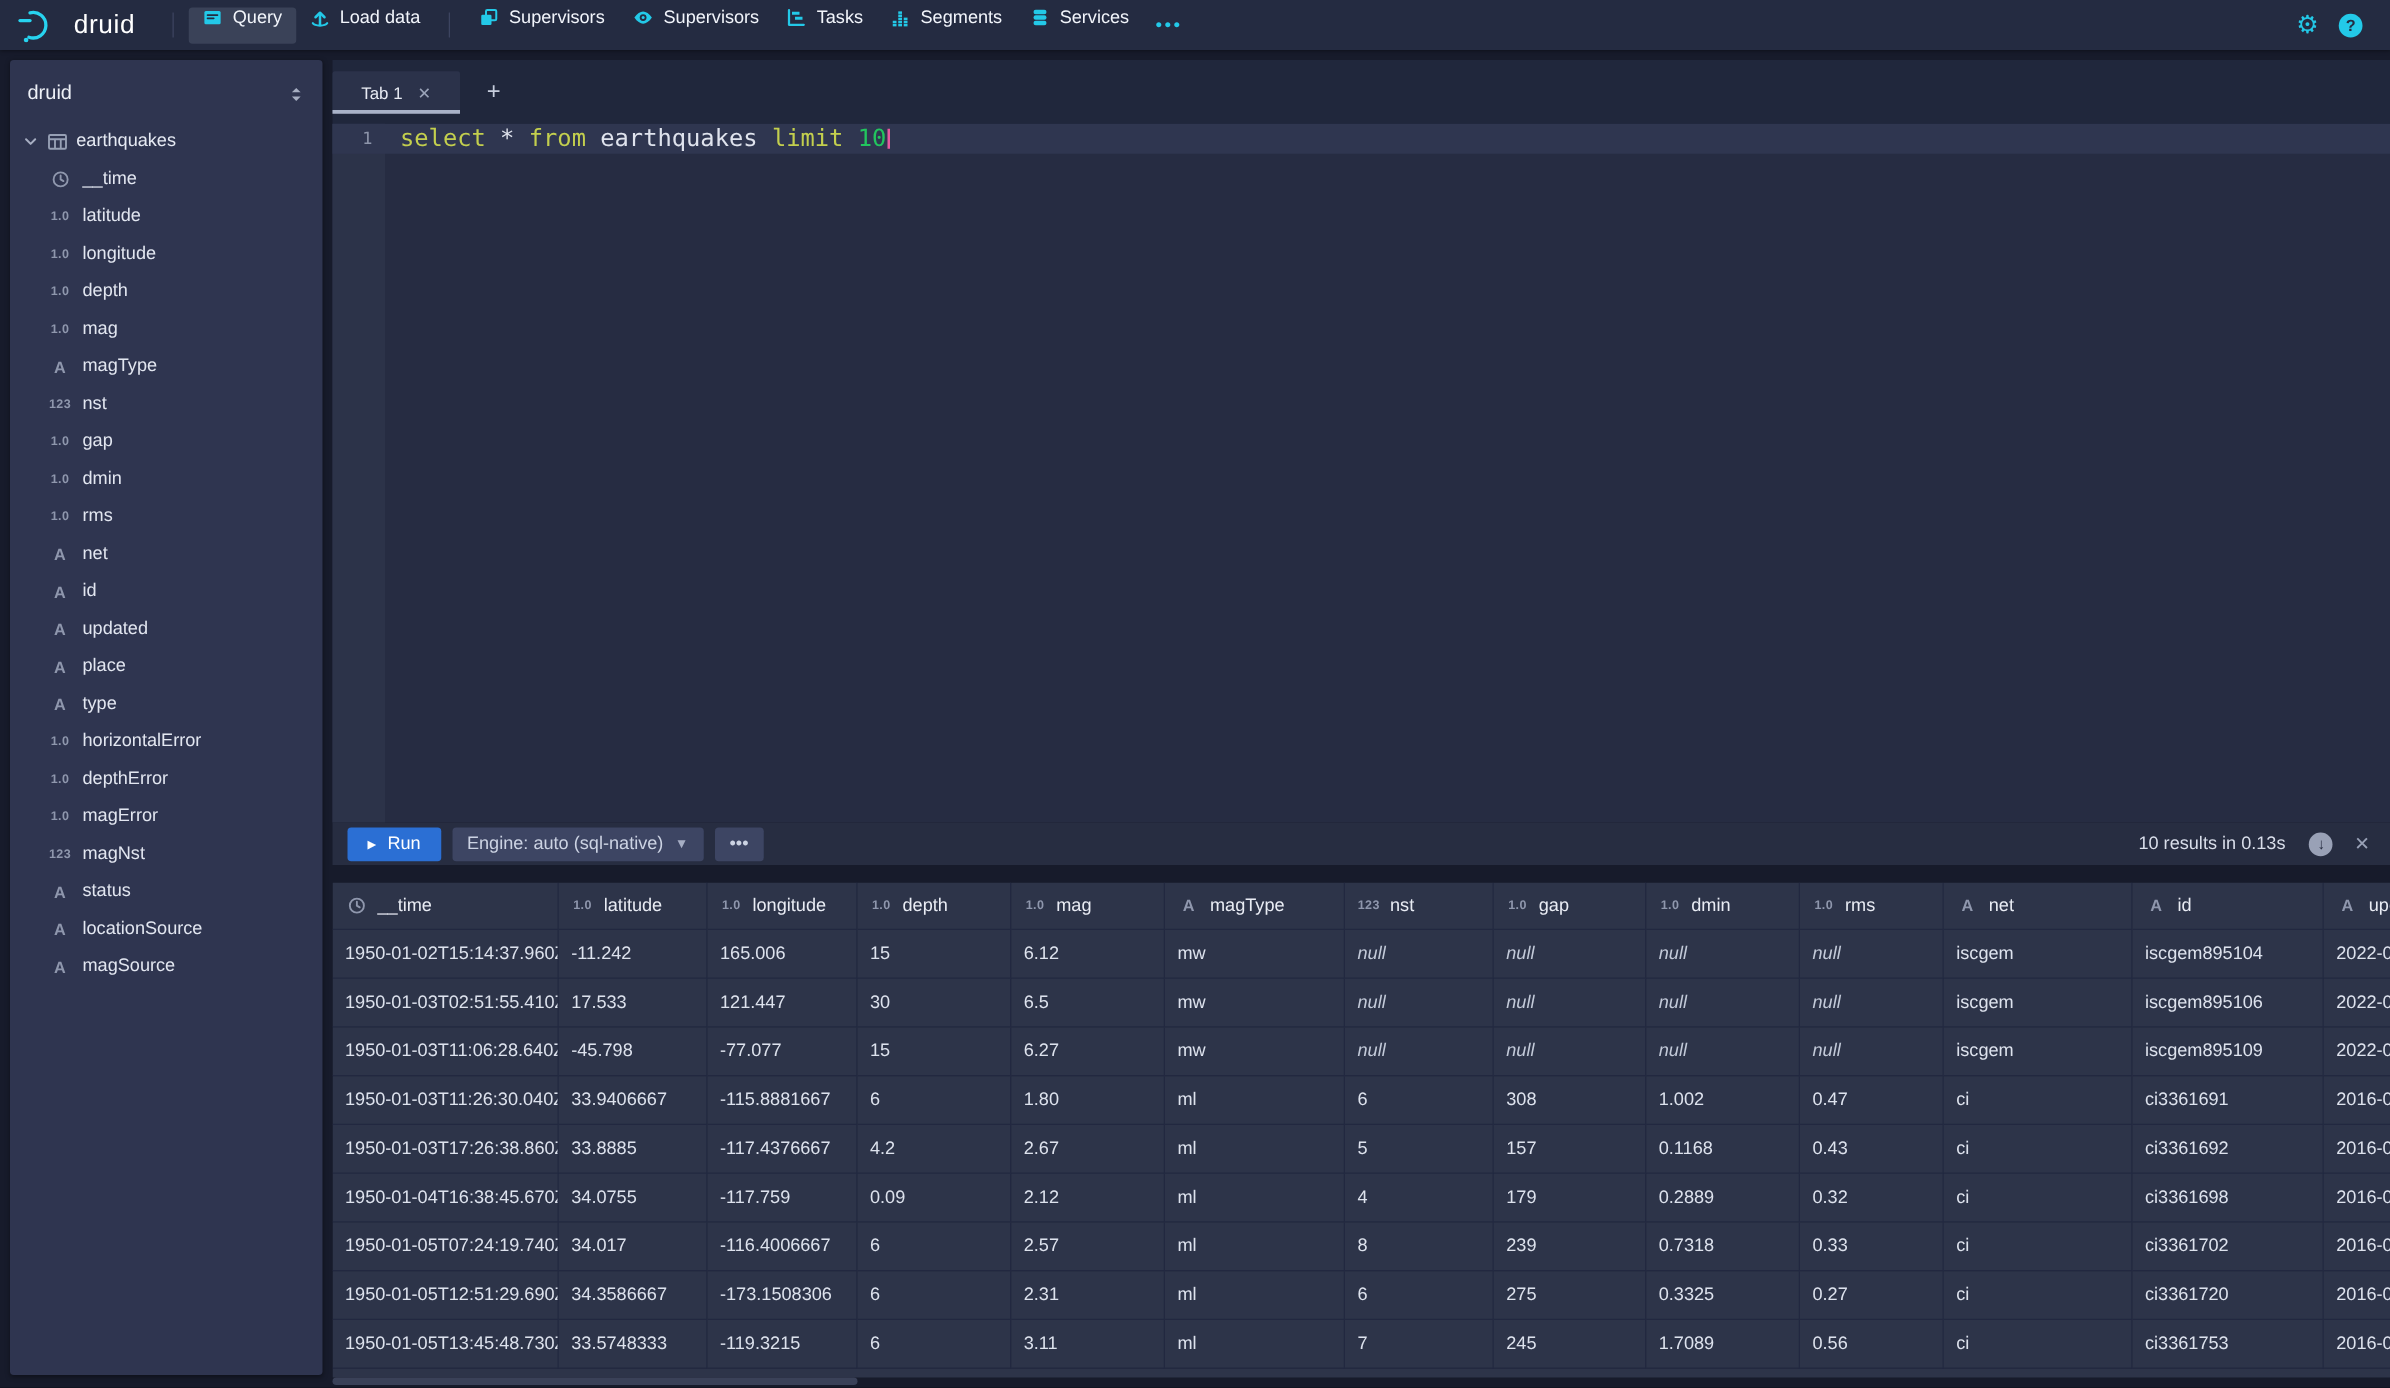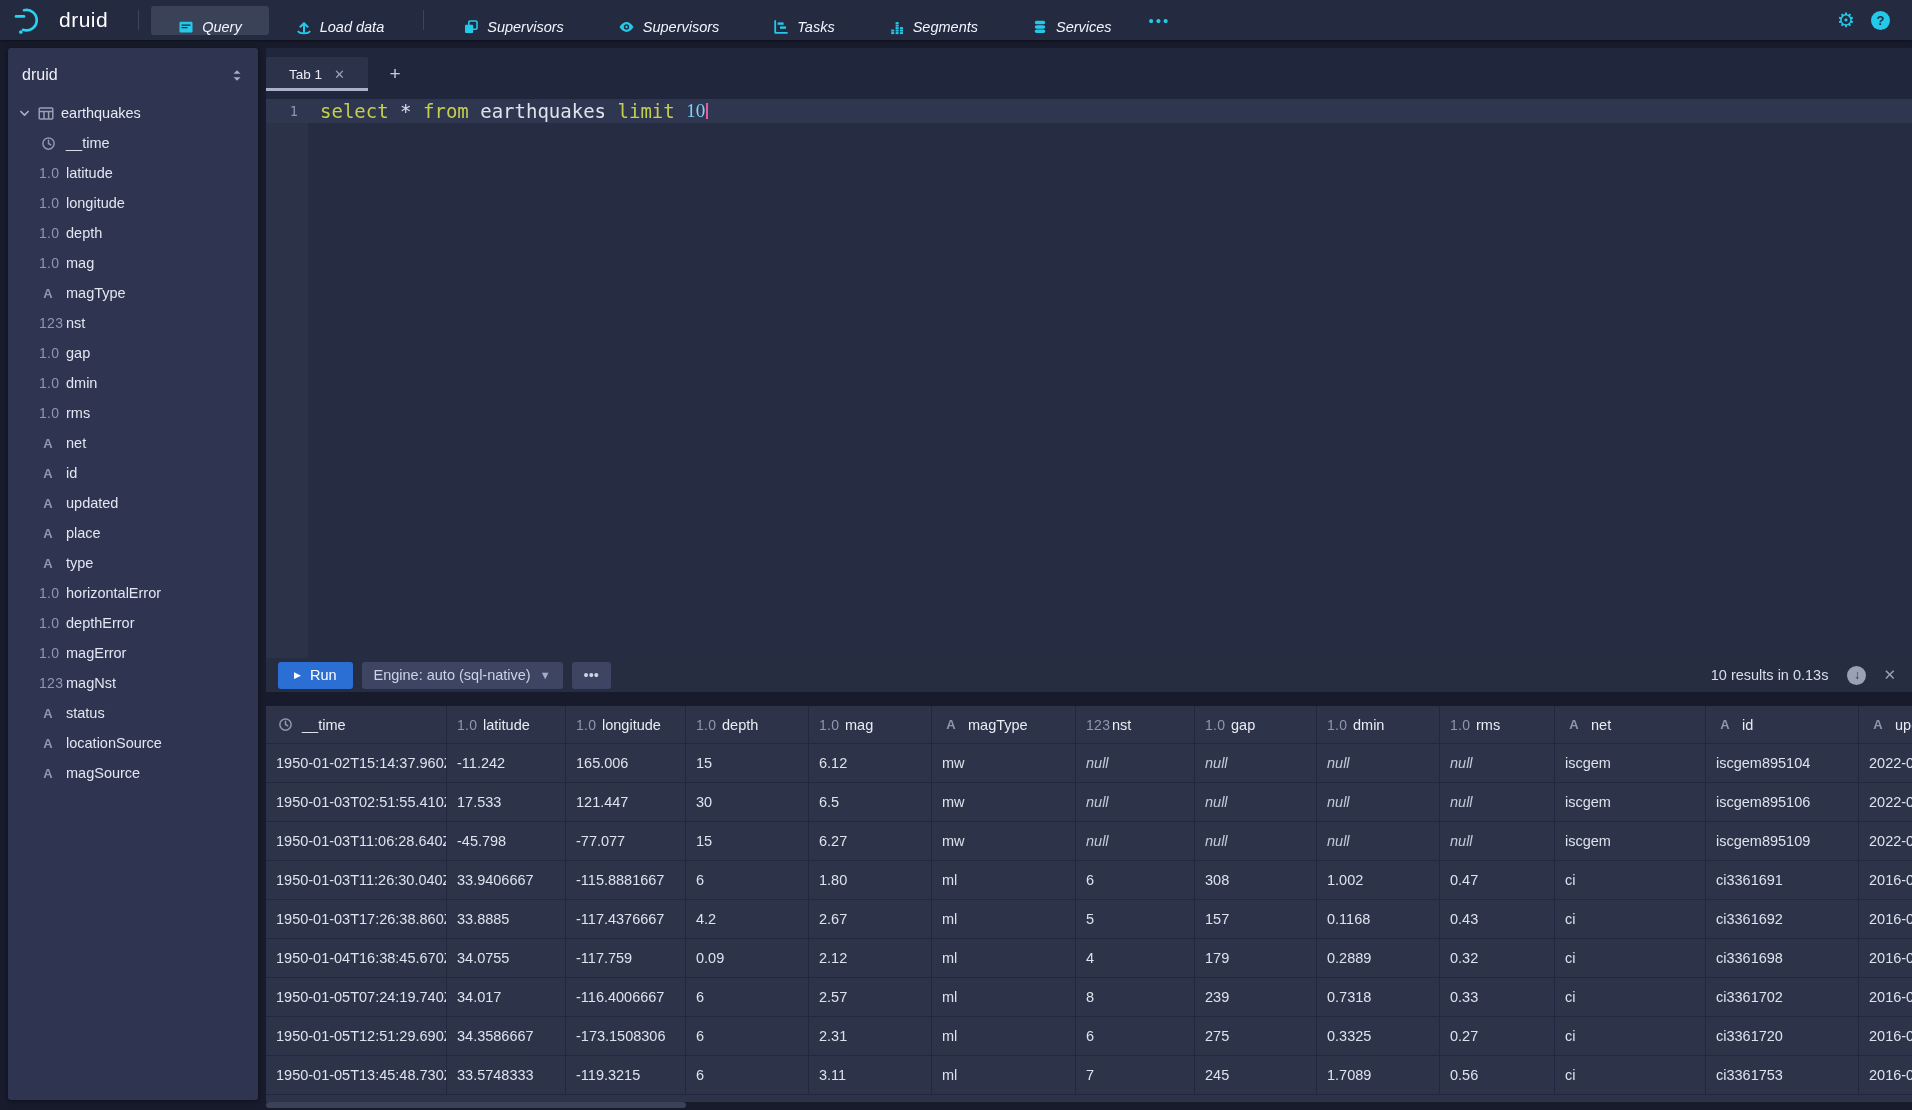--- a/index.html
+++ b/index.html
@@ -10,41 +10,41 @@
     font-family:"Liberation Sans", sans-serif;
     color:#eef1f8; font-size:14.5px;
   }
   
   .navbar { position:absolute; left:0; top:0; width:1912px; height:40px;
     background:#242b41; display:flex; align-items:center; padding:0 14px;
     box-shadow:0 1px 3px rgba(0,0,0,.4); z-index:5; }
   .brand { display:flex; align-items:center; gap:9px; margin-right:18px; }
   .brand-word { font-size:21px; font-weight:500; letter-spacing:.5px; color:#ffffff; }
   .nav-sep { width:1px; height:20px; background:#3c4460; margin:0 12px; }
-  .nav-item { display:flex; align-items:flex-end; gap:8px; height:29px; padding:0 27px;
-    border-radius:3px; color:#f2f5fb; cursor:pointer; white-space:nowrap;font-style:italic; }
+  .nav-item { display:flex; align-items:flex-start; gap:8px; height:29px; padding:0 11px;
+    border-radius:3px; color:#f2f5fb; cursor:pointer; white-space:nowrap; }
   .nav-item.active { background:#3a4258; }
   .nav-more { color:#23c9e8; font-size:15px; letter-spacing:2px; padding:0 10px; cursor:pointer; }
   .nav-right { margin-left:auto; display:flex; align-items:center; gap:16px; padding-right:8px; }
   .gear { color:#23c9e8; font-size:20px; line-height:1; cursor:pointer; }
   .help-circle { width:19px; height:19px; border-radius:50%; background:#23c9e8;
     color:#242b41; font-weight:bold; font-size:13px; display:flex; align-items:center;
     justify-content:center; cursor:pointer; }
   
   .sidebar { position:absolute; left:8px; top:48px; width:250px; height:1052px;
     background:#2f3550; border-radius:3px; box-shadow:0 1px 4px rgba(0,0,0,.4); overflow:hidden; }
   .side-head { display:flex; align-items:center; justify-content:space-between;
     padding:18px 14px 14px 14px; }
   .side-title { font-size:16px; color:#eef1f7; }
   .tree-root { display:flex; align-items:center; gap:7px; height:30px; padding-left:10px; cursor:pointer; }
   .tree-root-label { color:#e6eaf3; }
   #side-list .side-item { display:flex; align-items:center; gap:9px; height:30px;
     padding-left:31px; cursor:pointer; }
   .side-label { color:#e2e6f0; }
-  .ticon { color:#8f97ad; font-size:14px; font-weight:normal; width:18px; text-align:center;
+  .ticon { color:#8f97ad; font-size:10px; font-weight:bold; width:18px; text-align:center;
     letter-spacing:.3px; flex:none; }
   .ticon-a { font-size:13px; font-weight:600; }
   .ticon-svg { flex:none; width:18px; }
   .ticon-svg svg { display:block; margin:0 auto; }
   
   .main { position:absolute; left:266px; top:48px; width:1646px; height:1062px; }
   .tabbar { position:absolute; left:0; top:0; width:1646px; height:51px; background:#20273c; }
   .tab { position:absolute; left:0; top:9px; width:102px; height:34px; background:#2b324a;
     border-radius:2px 2px 0 0; display:flex; align-items:center; justify-content:center;
     gap:12px; font-size:13.5px; color:#e8ebf3; cursor:pointer; }
@@ -55,21 +55,21 @@
   .editor { position:absolute; left:0; top:51px; width:1646px; height:559px; background:#262c42; cursor:text; }
   .gutter { position:absolute; left:0; top:0; width:42px; height:100%; background:#2c3349; }
   .line-hl { position:absolute; left:0; top:0; width:1646px; height:24px; background:#2f3650; }
   .gutter-num { position:absolute; left:0; top:0; width:42px; height:24px; display:flex;
     align-items:center; justify-content:flex-end; padding-right:10px;
     font-family:"DejaVu Sans Mono", monospace; font-size:13.5px; color:#8d95aa; }
   .sql-line { position:absolute; left:54px; top:0; height:24px; display:flex; align-items:center;
     font-family:"DejaVu Sans Mono", monospace; font-size:19px; white-space:pre; }
   .tok-keyword { color:#c3cf4e; }
   .tok-plain { color:#dfe3ed; }
-  .tok-number { color:#7dd3fc;font-family:Liberation Serif, serif; }
+  .tok-number { color:#22c55e; }
   .caret { display:inline-block; width:2px; height:16px; background:#e85a9e; margin-left:1px; }
   
   .runbar { position:absolute; left:0; top:610px; width:1646px; height:34px; background:#272d41;
     display:flex; align-items:center; gap:9px; padding:0 12px; }
   .run-btn { height:27px; background:#2b6fd4; border-radius:3px; color:#fff; display:flex;
     align-items:center; gap:9px; padding:0 16px; cursor:pointer; }
   .play { font-size:9px; }
   .dark-btn { height:27px; background:#3d4563; border-radius:3px; color:#ccd3e3; display:flex;
     align-items:center; gap:9px; padding:0 12px; cursor:pointer; }
   .caret-down { color:#a6aec4; font-size:11px; }

